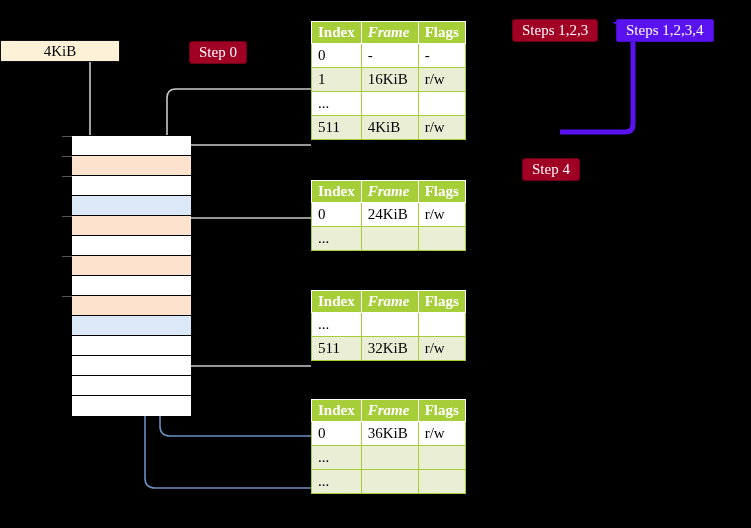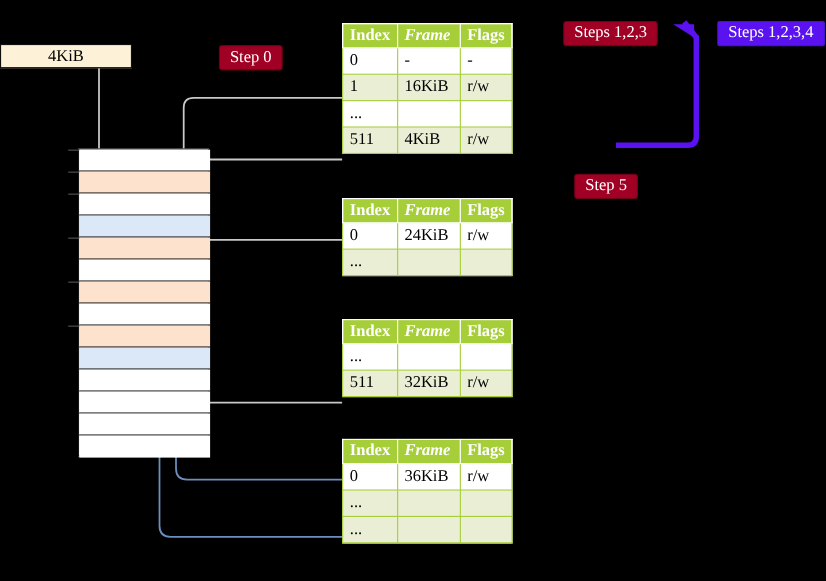--- a/index.html
+++ b/index.html
@@ -157,24 +157,24 @@
 
     <path d="M311,488 L155,488 Q145,488 145,478 L145,216" stroke="#6a8fc0" stroke-width="1.6" fill="none" marker-end="url(#arrBlueUp)"></path>
 
     <path d="M560,132 L625,132 Q633,132 633,124 L633,32" stroke="#5b12f0" stroke-width="5" fill="none" stroke-linejoin="round" stroke-linecap="butt"></path>
     <path d="M633,34 L622,20" stroke="#5b12f0" stroke-width="5" fill="none"></path>
     <path d="M631,22 L612,22 L631,34 Z" fill="#5b12f0"></path>
   </svg>
 
   <div class="memlabel" style="left:0px; top:40px; width:120px; height:22px;">4KiB</div>
 
-  <div class="badge badge-red" style="left:199px; top:41px;">Step 0</div>
+  <div class="badge badge-red" style="left:189px; top:41px;">Step 0</div>
   <div class="badge badge-red" style="left:512px; top:19px;">Steps 1,2,3</div>
-  <div class="badge badge-blue" style="left:616px; top:19px;margin-left:36px;">Steps 1,2,3,4</div>
-  <div class="badge badge-red" style="left:522px; top:158px;">Step 5</div>
+  <div class="badge badge-blue" style="left:616px; top:19px;">Steps 1,2,3,4</div>
+  <div class="badge badge-red" style="left:522px; top:158px;">Step 4</div>
 
   <div id="memblock">
     <div class="memrow" style="top:0px;">
         <span class="tick"></span>
       </div>
     <div class="memrow orange" style="top:20px;">
         <span class="tick"></span>
       </div>
     <div class="memrow" style="top:40px;">
         <span class="tick"></span>

